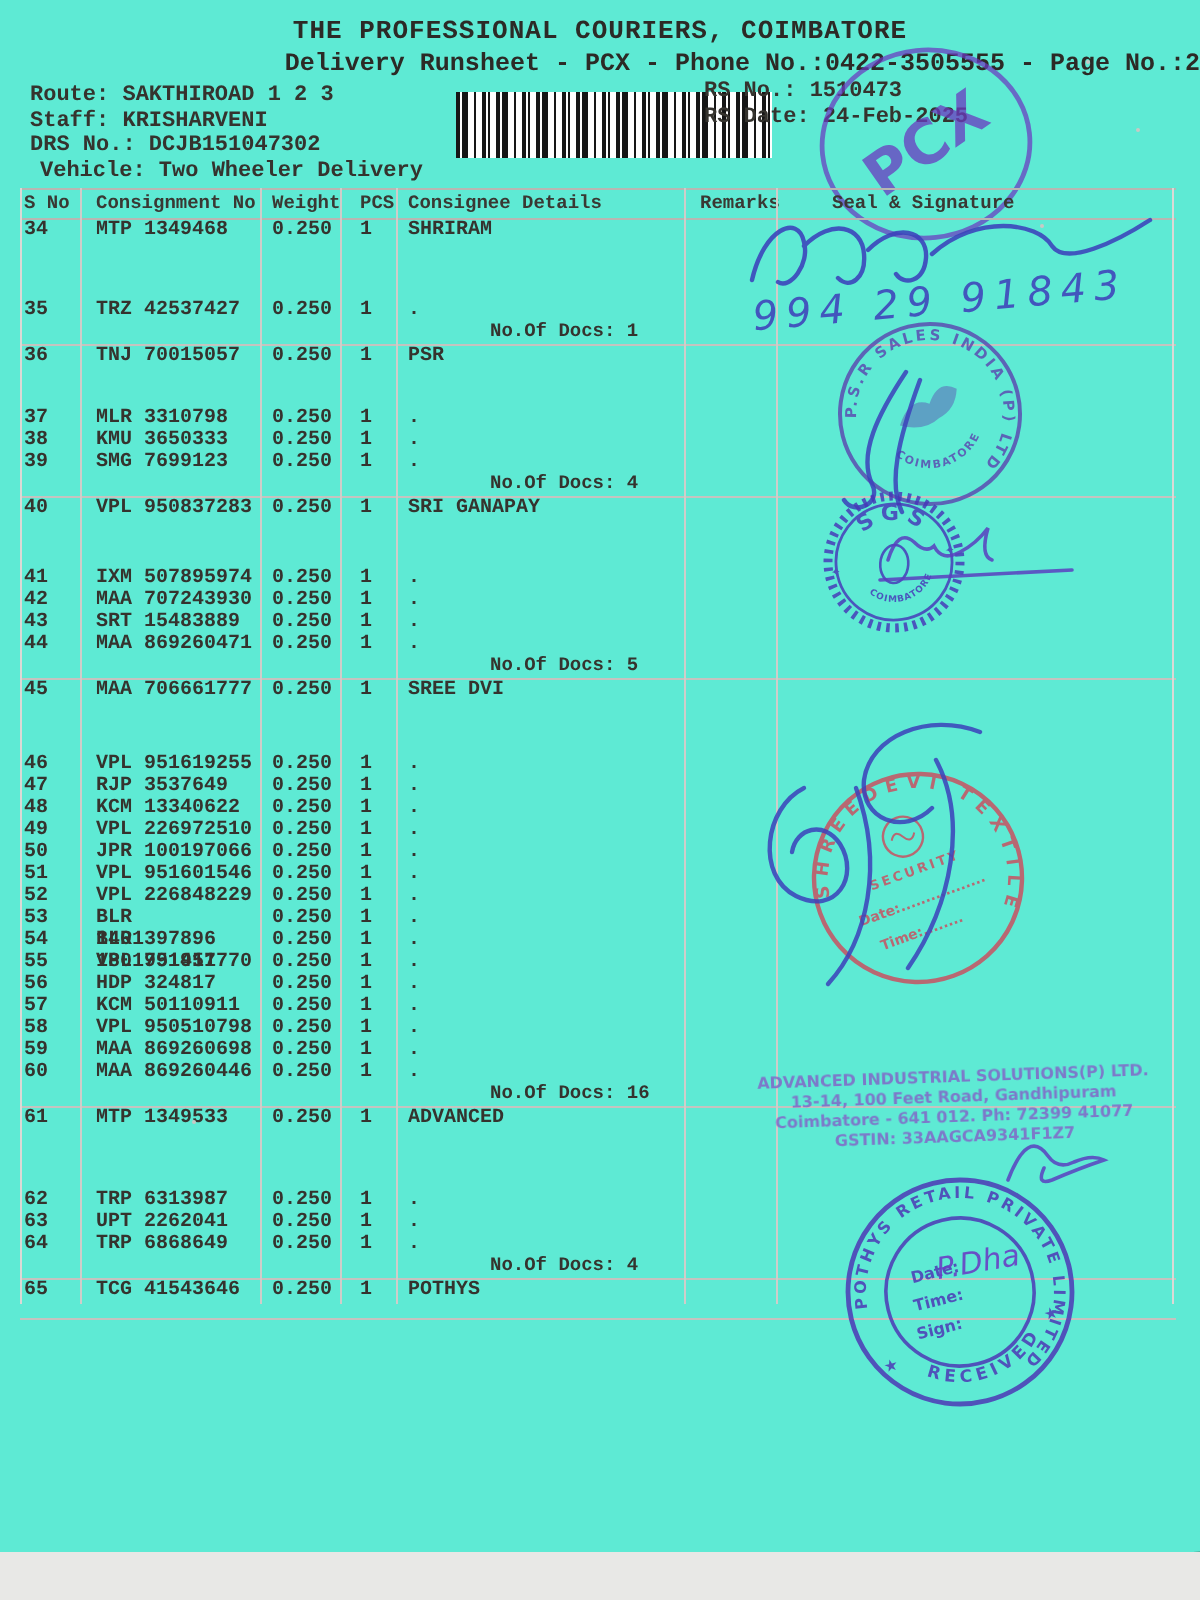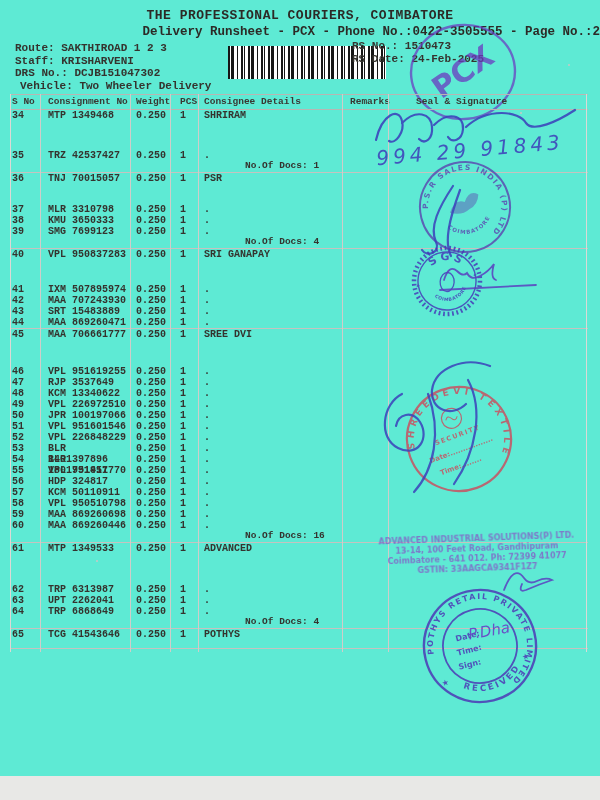--- a/index.html
+++ b/index.html
@@ -178,20 +178,21 @@
         </div>
         <div class="trow">
           <div class="c-sno">44</div>
           <div class="c-con">MAA 869260471</div>
           <div class="c-wt">0.250</div>
           <div class="c-pcs">1</div>
           <div class="c-cons">.</div>
           <div class="c-rem"></div>
           <div class="c-seal"></div>
         </div>
+        <div class="docs-line">No.Of Docs: 5</div>
         <div class="gsep"></div>
         <div class="trow">
           <div class="c-sno">45</div>
           <div class="c-con">MAA 706661777</div>
           <div class="c-wt">0.250</div>
           <div class="c-pcs">1</div>
           <div class="c-cons">SREE DVI</div>
           <div class="c-rem"></div>
           <div class="c-seal"></div>
         </div>

